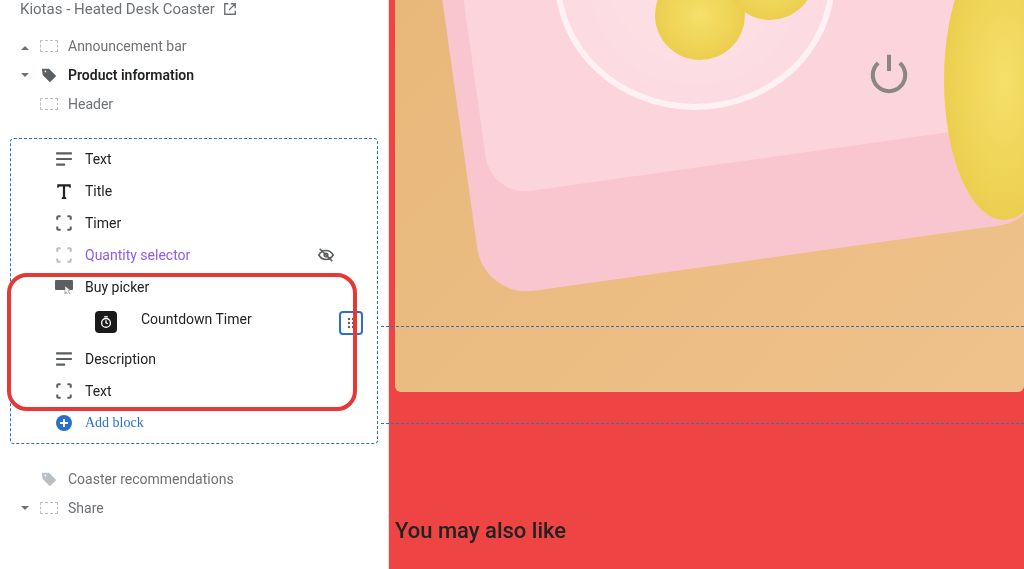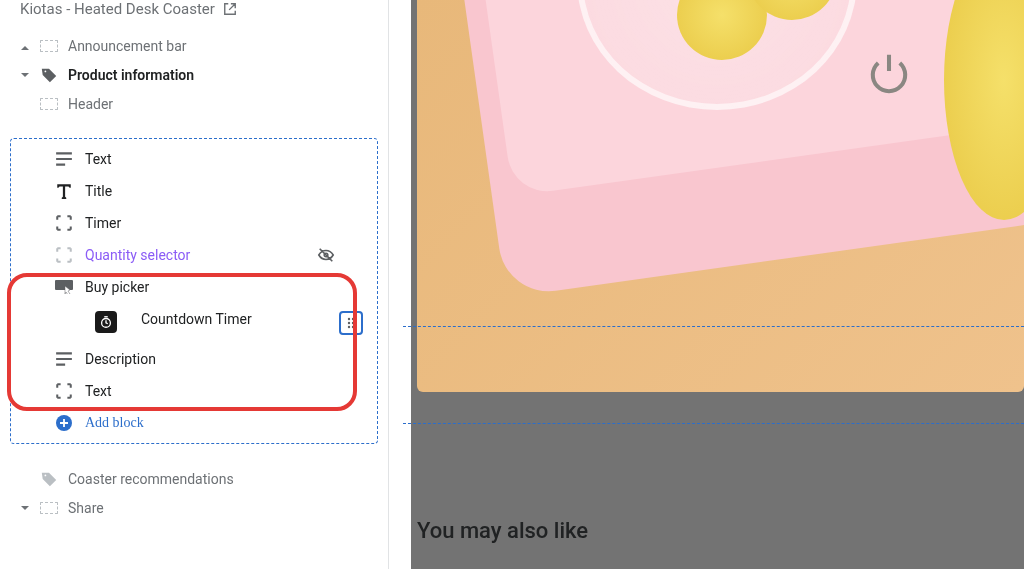--- a/index.html
+++ b/index.html
@@ -19,23 +19,22 @@
     }
     .sidebar {
       width: 389px;
       border-right: 1px solid #e1e3e5;
       padding: 0;
       overflow-y: auto;
     }
     .main {
       flex: 1;
       padding: 0;
-      background: #737373;
+      background: #ef4444;
       position: relative;
-      margin-left: 22px;
     }
     .page-title-row {
       display: flex;
       align-items: center;
       padding: 0 16px 14px 20px;
       gap: 8px;
       color: #6d7175;
     }
     .page-title-text {
       font-size: 15px;

